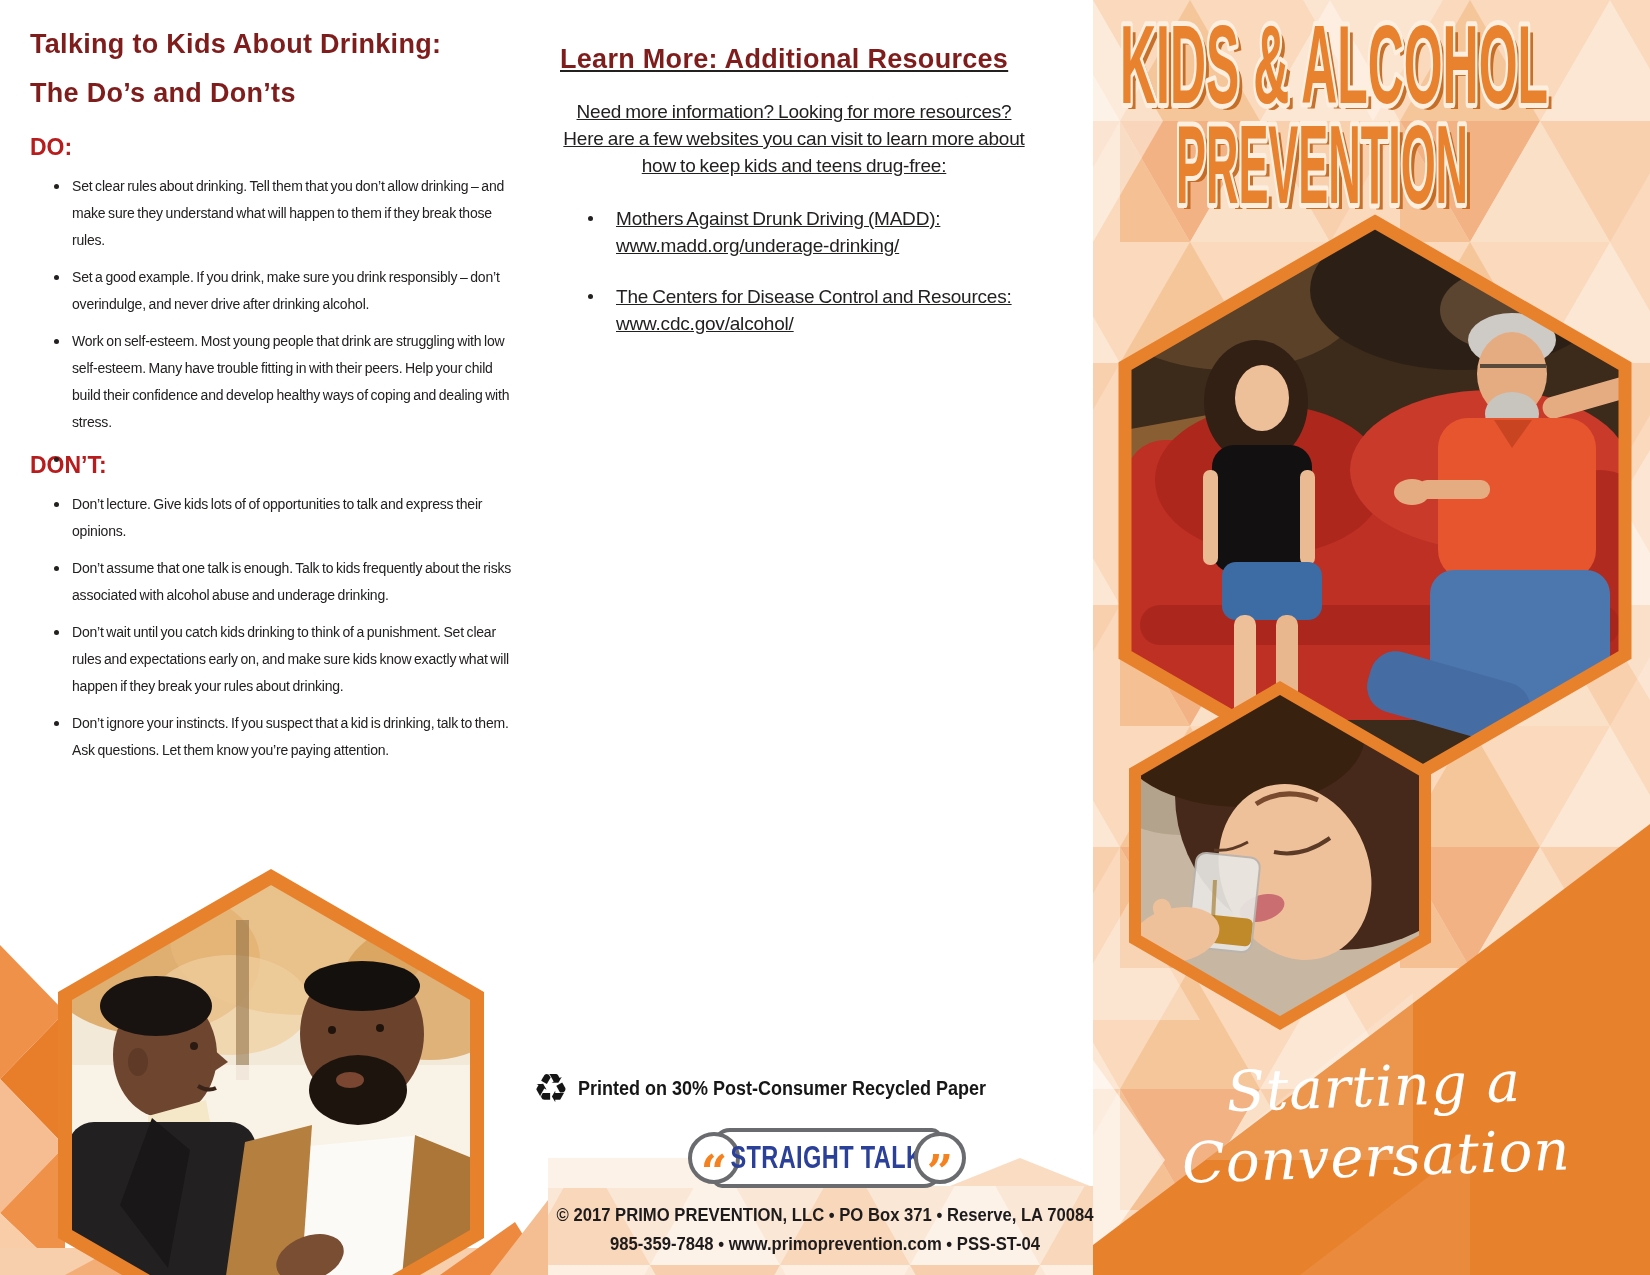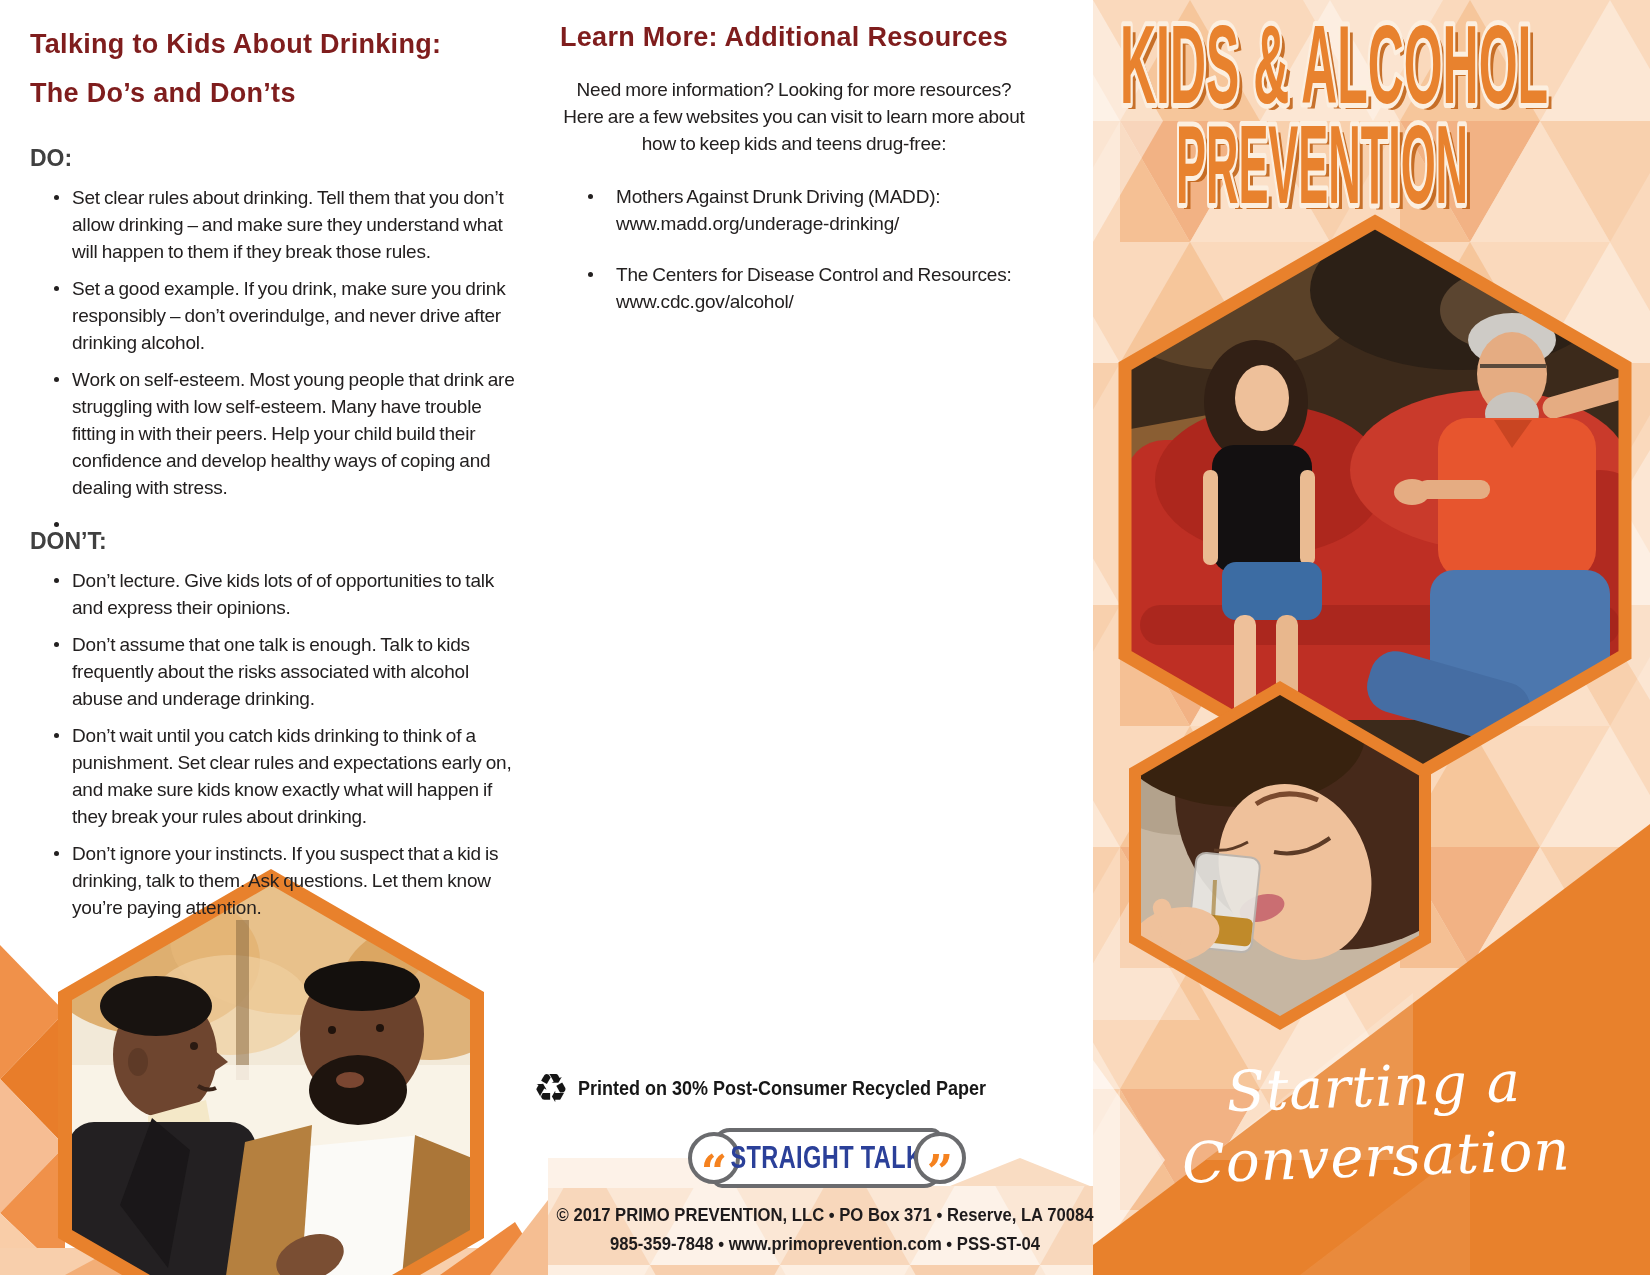--- a/index.html
+++ b/index.html
@@ -3,28 +3,28 @@
 <meta charset="utf-8">
 <style>
   html,body{margin:0;padding:0;}
   .page{position:relative;width:1650px;height:1275px;background:#ffffff;overflow:hidden;
         font-family:"Liberation Sans",sans-serif;color:#232020;}
   .decor{position:absolute;left:0;top:0;z-index:0;}
 
   
   .left-col{position:absolute;left:30px;top:20px;width:488px;z-index:3;}
   .panel-heading{font-weight:bold;font-size:27px;line-height:49px;color:#7f1d1d;letter-spacing:.3px;}
-  .sec-label{font-weight:bold;font-size:23px;margin-top:27px;color:#404040;}
+  .sec-label{font-weight:bold;font-size:23px;margin-top:16px;color:#b91c1c;}
   ul.bullets{list-style:none;margin:12px 0 0 0;padding:0;}
   ul.bullets li{position:relative;padding-left:42px;margin-bottom:10px;
-                font-size:19px;line-height:27px;letter-spacing:-0.2px;word-spacing:-1px;}
+                font-size:14px;line-height:27px;letter-spacing:-0.2px;word-spacing:-1px;}
   ul.bullets li .dot{position:absolute;left:24px;top:11px;width:5px;height:5px;border-radius:50%;background:#232020;}
 
   
-  .mid-col{position:absolute;left:560px;top:20px;width:468px;z-index:3;}
+  .mid-col{position:absolute;left:560px;top:42px;width:468px;z-index:3;text-decoration:underline;}
   .mid-intro{margin-top:22px;font-size:19px;line-height:27px;letter-spacing:-0.2px;word-spacing:-1px;text-align:center;}
   ul.resources{list-style:none;margin:26px 0 0 0;padding:0;}
   ul.resources li{position:relative;padding-left:56px;margin-bottom:24px;font-size:19px;line-height:27px;
                   letter-spacing:-0.2px;word-spacing:-1px;}
   ul.resources li .dot{position:absolute;left:28px;top:11px;width:5px;height:5px;border-radius:50%;background:#232020;}
 
   .recycle-row{position:absolute;left:533px;top:1068px;display:flex;align-items:center;gap:9px;z-index:4;}
   .recycle-glyph{font-size:40px;line-height:1;color:#151515;font-family:"DejaVu Sans",sans-serif;}
   .recycle-text{font-weight:bold;font-size:20px;white-space:nowrap;transform:scaleX(.9);transform-origin:left center;color:#161616;}
 

